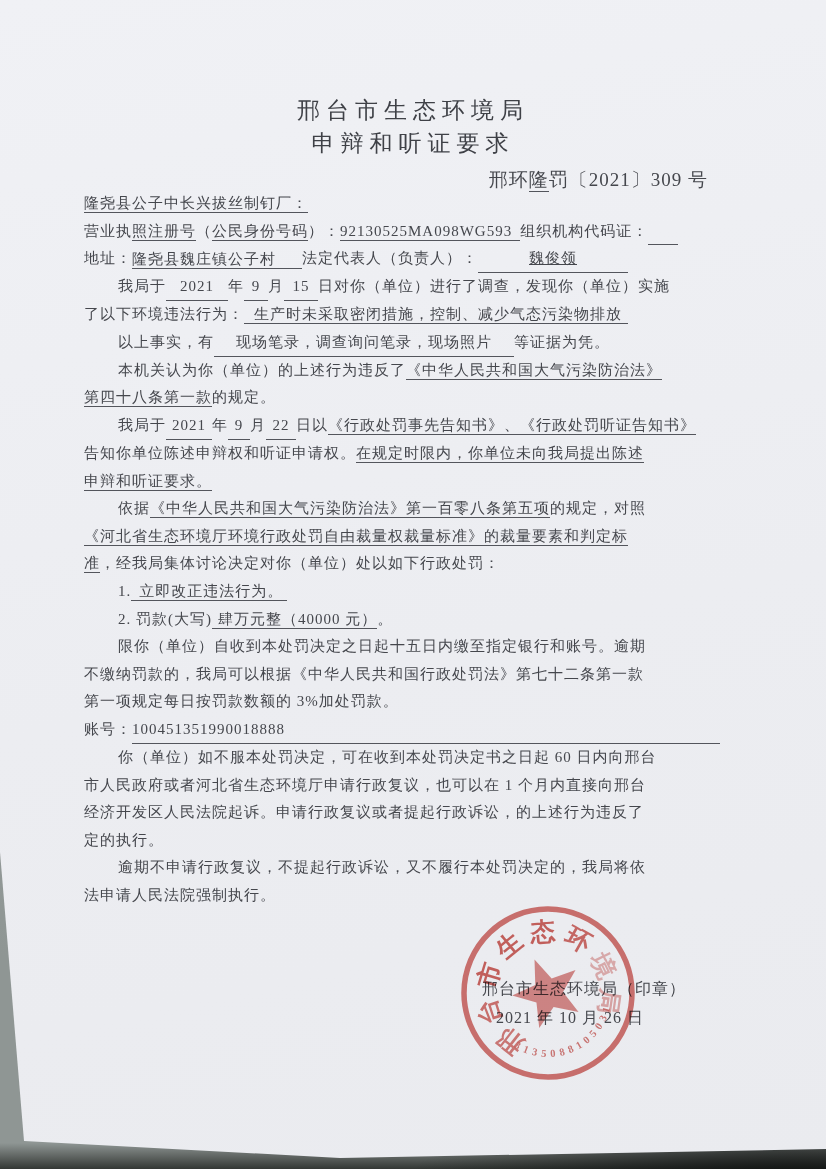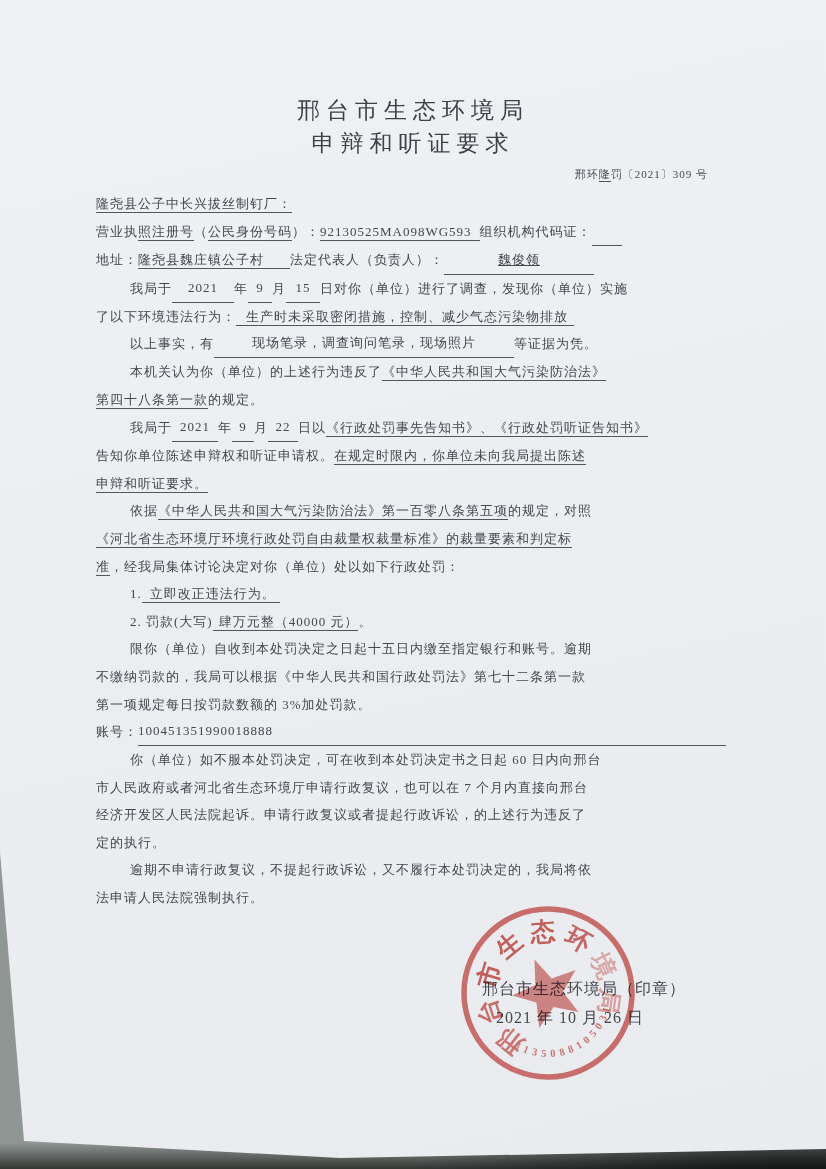--- a/index.html
+++ b/index.html
@@ -18,24 +18,24 @@
   }
   
   .paper{
     position:absolute;inset:0;
     background:linear-gradient(168deg,#f0f1f5 0%, #ecedf1 55%, #eaebef 100%);
     clip-path:polygon(0 0, 826px 0, 826px 1149px, 340px 1158px, 24px 1141px, 0 852px);
   }
   .doc-text{color:#45474d;}
   .title-block{position:absolute;top:94px;left:0;width:100%;text-align:center;
     font-size:23px;letter-spacing:6px;line-height:33px;color:#3f4147;}
-  .doc-number{position:absolute;top:167px;right:118px;font-size:11px;
+  .doc-number{position:absolute;top:167px;right:118px;font-size:19px;
     letter-spacing:1px;color:#45474d;}
-  .body-block{position:absolute;top:190px;left:96px;width:652px;
-    font-size:13px;line-height:27.6px;letter-spacing:1px;color:#45474d;}
+  .body-block{position:absolute;top:190px;left:84px;width:652px;
+    font-size:15px;line-height:27.6px;letter-spacing:1px;color:#45474d;}
   .para{white-space:nowrap;}
   .para.indent{padding-left:34px;}
   .u{border-bottom:1.4px solid #53555c;padding-bottom:1px;}
   .blank{display:inline-block;text-align:center;border-bottom:1.4px solid #53555c;
     vertical-align:bottom;line-height:26px;}
   .sig-block{position:absolute;top:975px;left:482px;font-size:16px;
     line-height:28.5px;letter-spacing:1px;color:#45474d;}
   .sig-date{padding-left:14px;}
   .seal{position:absolute;left:452px;top:897px;width:192px;height:192px;
     mix-blend-mode:multiply;opacity:.85;}
@@ -69,21 +69,21 @@
       <div class="para indent"><span>依据</span><span class="u">《中华人民共和国大气污染防治法》第一百零八条第五项</span><span>的规定，对照</span></div>
       <div class="para"><span class="u">《河北省生态环境厅环境行政处罚自由裁量权裁量标准》的裁量要素和判定标</span></div>
       <div class="para"><span class="u">准</span><span>，经我局集体讨论决定对你（单位）处以如下行政处罚：</span></div>
       <div class="para indent"><span>1.</span><span class="u" style="padding-left: 8px; padding-right: 4px;">立即改正违法行为。</span></div>
       <div class="para indent"><span>2. 罚款(大写)</span><span class="u" style="padding-left: 6px;">肆万元整（40000 元）</span><span>。</span></div>
       <div class="para indent"><span>限你（单位）自收到本处罚决定之日起十五日内缴至指定银行和账号。逾期</span></div>
       <div class="para"><span>不缴纳罚款的，我局可以根据《中华人民共和国行政处罚法》第七十二条第一款</span></div>
       <div class="para"><span>第一项规定每日按罚款数额的 3%加处罚款。</span></div>
       <div class="para"><span>账号：</span><span class="u blank" style="min-width: 588px; text-align: left;">100451351990018888</span></div>
       <div class="para indent"><span>你（单位）如不服本处罚决定，可在收到本处罚决定书之日起 60 日内向邢台</span></div>
-      <div class="para"><span>市人民政府或者河北省生态环境厅申请行政复议，也可以在 7 个月内直接向邢台</span></div>
+      <div class="para"><span>市人民政府或者河北省生态环境厅申请行政复议，也可以在 1 个月内直接向邢台</span></div>
       <div class="para"><span>经济开发区人民法院起诉。申请行政复议或者提起行政诉讼，的上述行为违反了</span></div>
       <div class="para"><span>定的执行。</span></div>
       <div class="para indent"><span>逾期不申请行政复议，不提起行政诉讼，又不履行本处罚决定的，我局将依</span></div>
       <div class="para"><span>法申请人民法院强制执行。</span></div>
     </div>
 
   <div class="sig-block">
     <div>邢台市生态环境局（印章）</div>
     <div class="sig-date">2021 年 10 月 26 日</div>
   </div>

